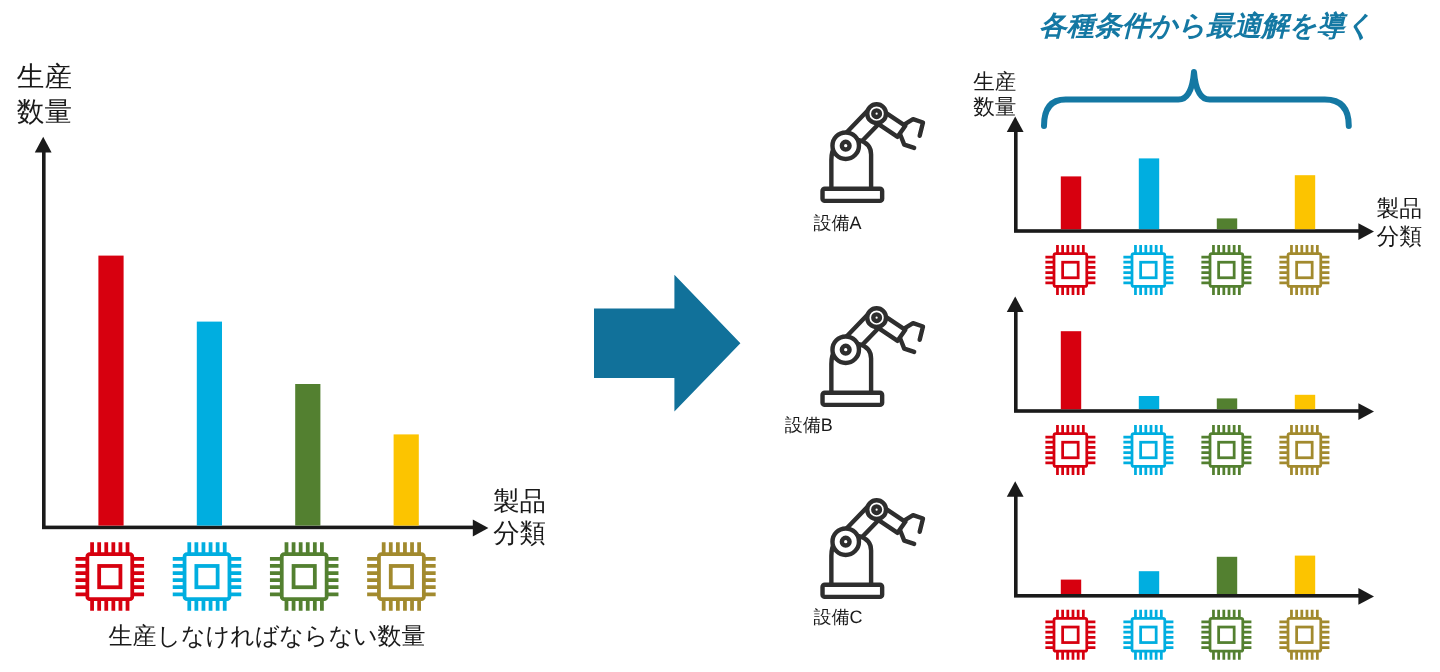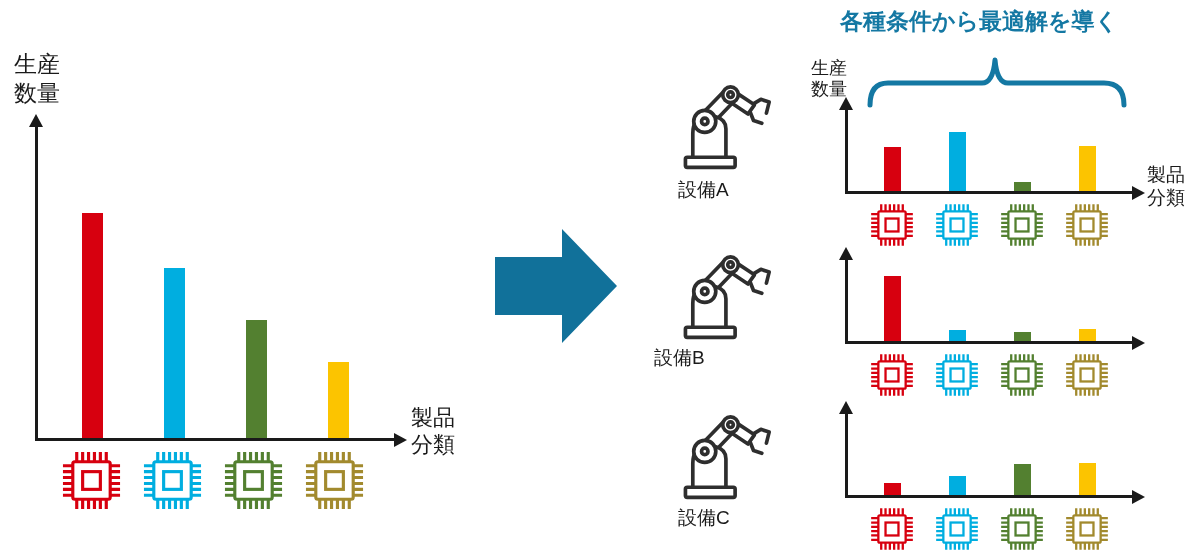--- a/index.html
+++ b/index.html
@@ -20,22 +20,22 @@
   .chips{position:absolute;display:flex;}
   .chip{display:block;width:63px;height:63px;}
   .chips-sm .chip{width:46px;height:46px;}
   .chip svg{width:100%;height:100%;display:block;}
   
   .axis-label{position:absolute;font-size:23px;line-height:29px;font-weight:400;}
   .axis-label-sm{position:absolute;font-size:18px;line-height:21px;}
   .xlabel-left{position:absolute;font-size:22px;line-height:27px;}
   .xlabel-sm{position:absolute;font-size:19px;line-height:23px;}
   .caption{position:absolute;font-size:20px;}
-  .machine-label{position:absolute;font-size:19px;}
-  .headline{position:absolute;font-size:23px;font-weight:bold;text-align:left;}
+  .machine-label{position:absolute;font-size:15px;}
+  .headline{position:absolute;font-size:23px;font-weight:bold;text-align:center;font-style:italic;}
   .robot{position:absolute;width:106px;height:92px;}
 </style>
 </head>
 <body>
 
 <div id="canvas">
 
   <svg width="0" height="0" style="position:absolute" aria-hidden="true">
     <defs>
       <symbol id="robot-symbol" viewBox="0 0 110 100">
@@ -108,20 +108,21 @@
           </g>
         </svg>
       </span>
     </div>
 
   <div class="xlabel-left" style="left:411px;top:404px;">
     <div>製品</div>
     <div>分類</div>
   </div>
 
+  <div class="caption" style="left:40px;top:517px;width:365px;text-align:center;">生産しなければならない数量</div>
 
   <svg class="abs" style="left:489px;top:226px;" width="133" height="121" viewBox="0 0 133 121">
     <polygon points="6,31 73,31 73,3 128,60 73,117 73,89 6,89" fill="#11719a"></polygon>
   </svg>
 
   <div class="headline" style="left: 840px; top: 6px; width: 330px; color: rgb(20, 120, 163);">各種条件から最適解を導く</div>
 
   <svg class="abs" style="left:866px;top:53px;" width="262" height="58" viewBox="0 0 262 58">
     <path d="M4,52 Q4,30 22,30 L116,30 Q127,30 129,7 Q131,30 142,30 L238,30 Q258,30 258,52" fill="none" stroke-width="5" stroke-linecap="round" stroke-linejoin="round" stroke="#1478a3"></path>
   </svg>

